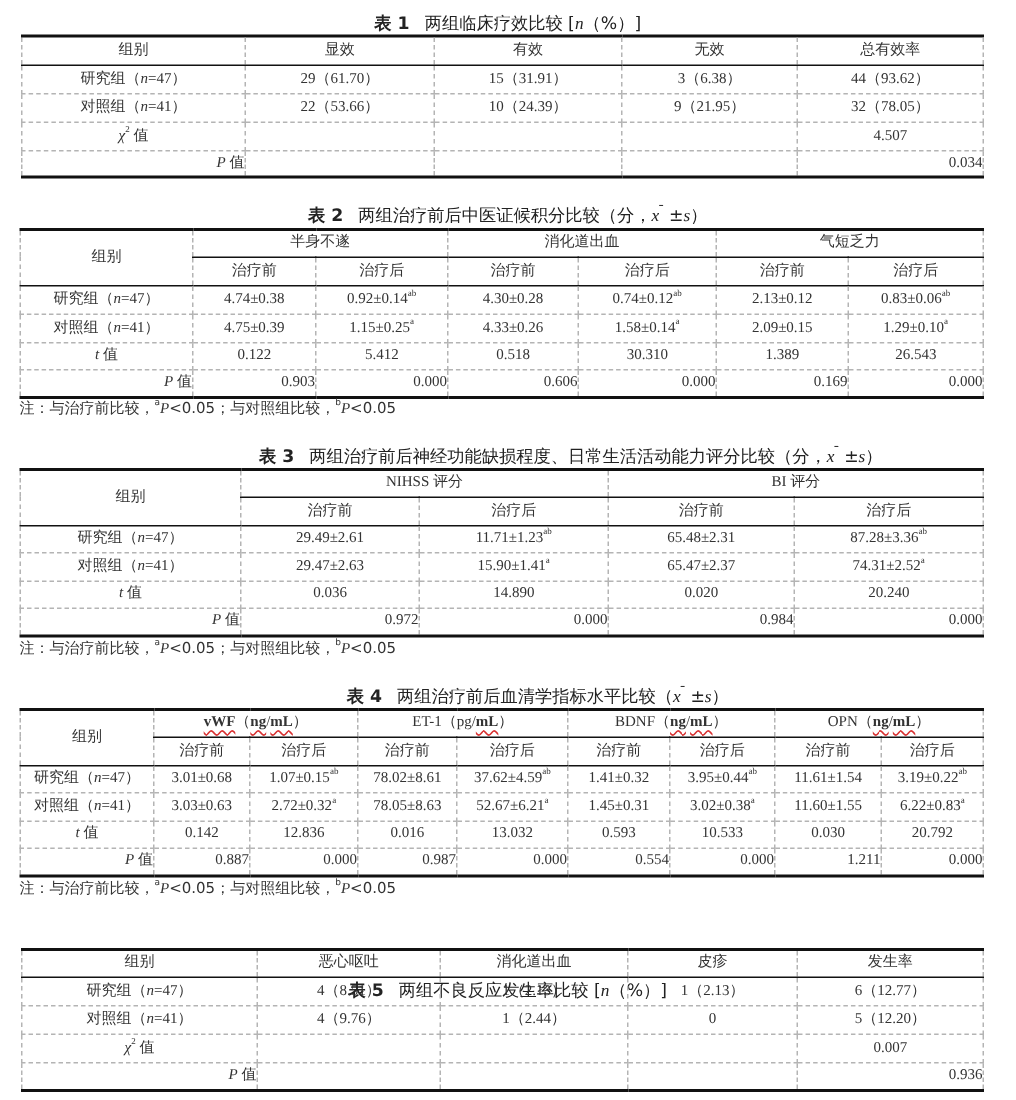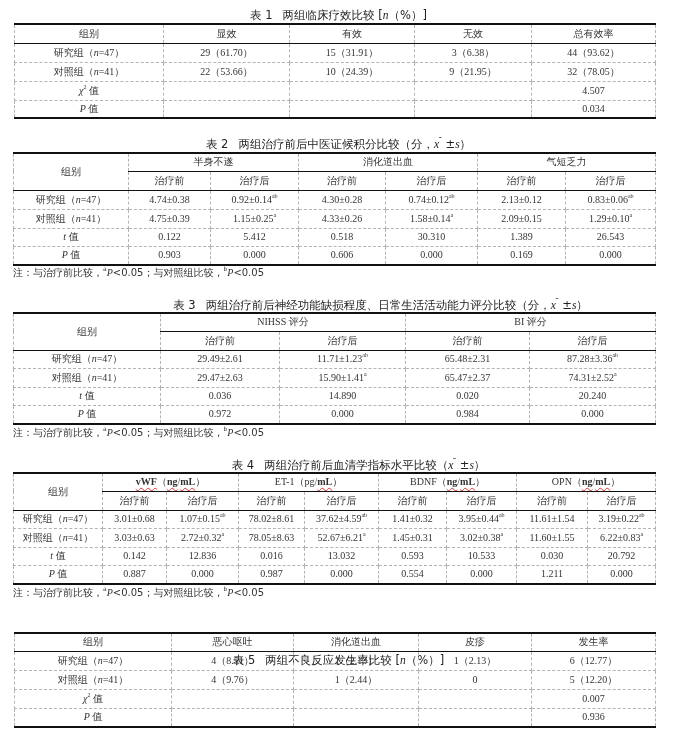--- a/index.html
+++ b/index.html
@@ -1,30 +1,30 @@
 <!DOCTYPE html>
 <html><head>
 <meta charset="utf-8">
 <style>
   html, body { margin:0; padding:0; background:#fff; }
   body { width:677px; height:733px; position:relative; overflow:hidden;
          font-family:"Liberation Serif", serif; color:#333; }
   .title { position:absolute; left:0; width:677px; text-align:center;
            font-family:"DejaVu Sans", sans-serif; font-size:11.5px; color:#222;
            line-height:18px; height:18px; white-space:nowrap; }
-  .title .num { margin-right:10px; }
+  .title .num { margin-right:10px;font-weight:bold; }
   .title i { font-family:"Liberation Serif", serif; }
   .title .bar { font-size:9px; vertical-align:4px; margin-left:-1px; margin-right:3px; }
   .tbl { position:absolute; border-collapse:collapse; table-layout:fixed; font-size:10px; color:#333; }
   .tbl td { border:1px dashed #b4b4b4; text-align:center; padding:0; font-weight:normal;
             white-space:nowrap; overflow:hidden; line-height:14px; }
   .tbl tr.top td { border-top:2px solid #111; }
   .tbl tr.hdr-last td, .tbl td.hdr-last { border-bottom:1.5px solid #111; }
   .tbl td.grp { border-bottom:1px solid #111;margin-left:19px; }
-  .tbl tr.last td { border-bottom:2px solid #111; }
+  .tbl tr.last td { border-bottom:2px solid #111;text-align:right; }
   .tbl sup { font-size:6px; vertical-align:5px; line-height:0; }
   .tbl i { font-style:italic; }
   .wavy { text-decoration:underline wavy #d83030; text-decoration-thickness:1px; text-underline-offset:2px;font-weight:bold; }
   .note { position:absolute; left:13px; font-size:10px; color:#333; line-height:14px; white-space:nowrap;
           font-family:"DejaVu Sans", sans-serif; }
   .note sup { font-size:6px; vertical-align:5px; line-height:0; }
   .note i { font-family:"Liberation Serif", serif; }
   .h19 { height:19px; } .h18 { height:18px; }
 </style>
 </head>

